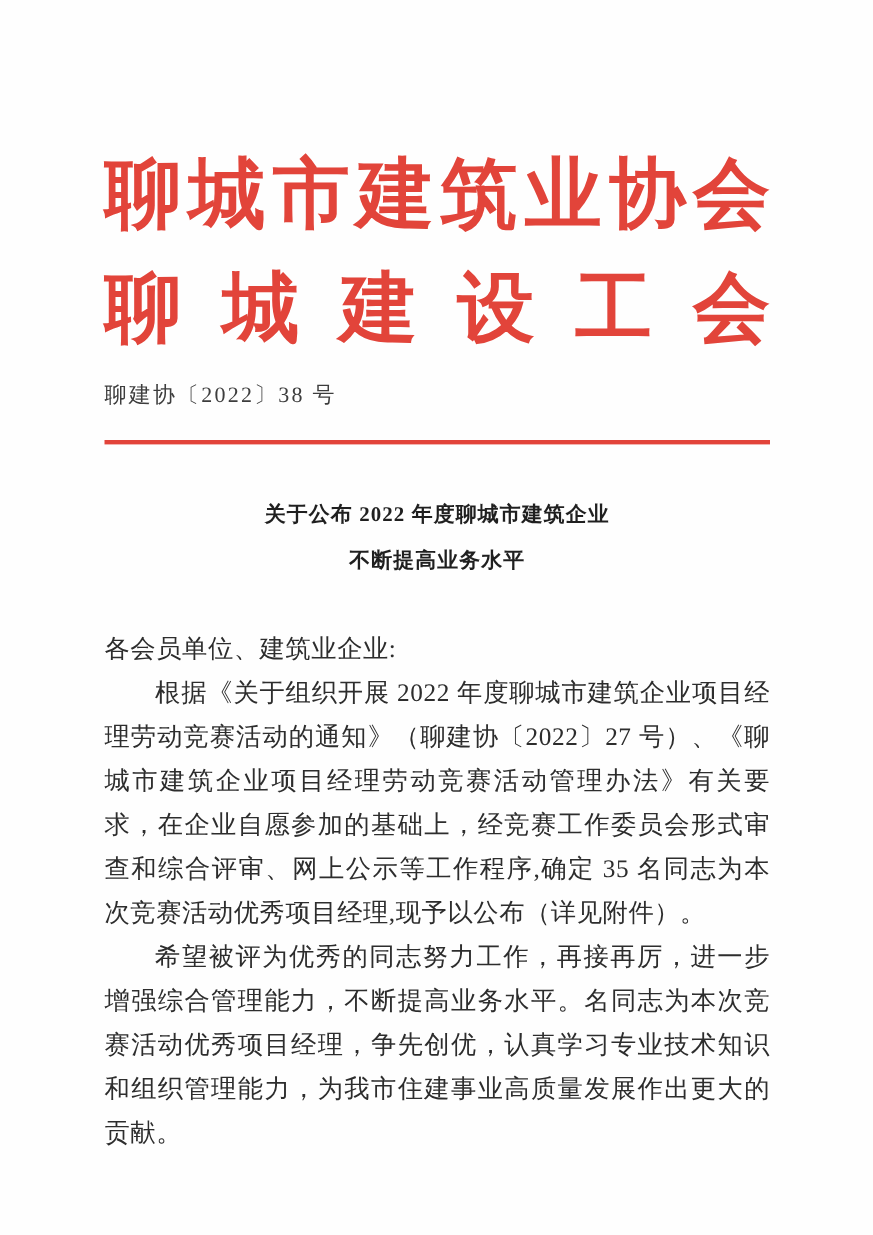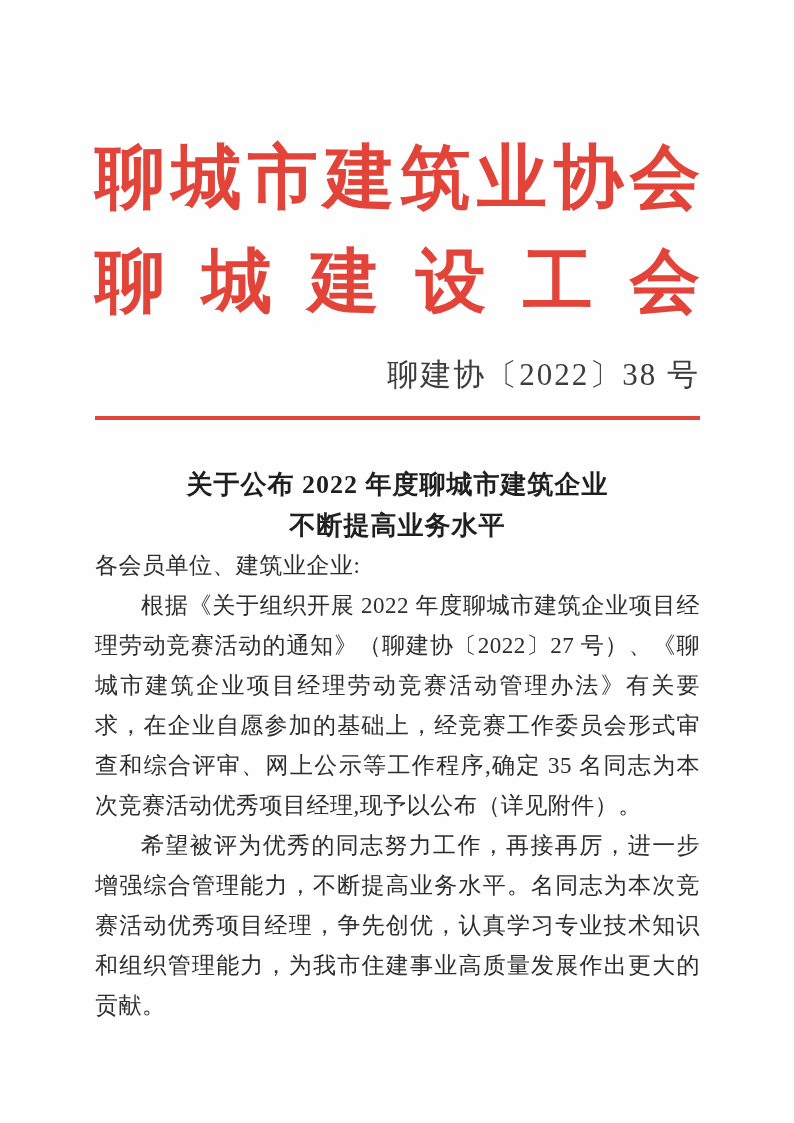--- a/index.html
+++ b/index.html
@@ -17,32 +17,32 @@
   }
   .inner{padding:126px 94px 0 95px;}
   
   .org-line{
     display:flex;justify-content:space-between;align-items:center;
     height:104px;color:var(--red);font-weight:bold;font-size:70px;
     line-height:1;white-space:nowrap;
   }
   .org-line span{display:inline-block;}
   .doc-number{
-    margin-top:26px;text-align:right;font-size:31px;line-height:30px;
+    margin-top:10px;text-align:left;font-size:20px;line-height:30px;
     color:var(--ink-meta);letter-spacing:2px;
   }
   .red-rule{
     margin-top:26px;height:4px;background:var(--red);border:none;
   }
   .doc-title{
     margin-top:44px;text-align:center;font-weight:bold;
-    font-size:26px;line-height:41px;color:var(--ink-title);
+    font-size:19px;line-height:41px;color:var(--ink-title);
     letter-spacing:1px;
   }
-  .body-text{color:var(--ink-body);}
+  .body-text{margin-top:40px;color:var(--ink-body);}
   .body-text p{
     font-size:23px;line-height:40px;text-align:justify;
     letter-spacing:0.5px;
   }
   .indent{text-indent:2em;}
 </style>
 </head>
 <body>
 
 <div class="page">

